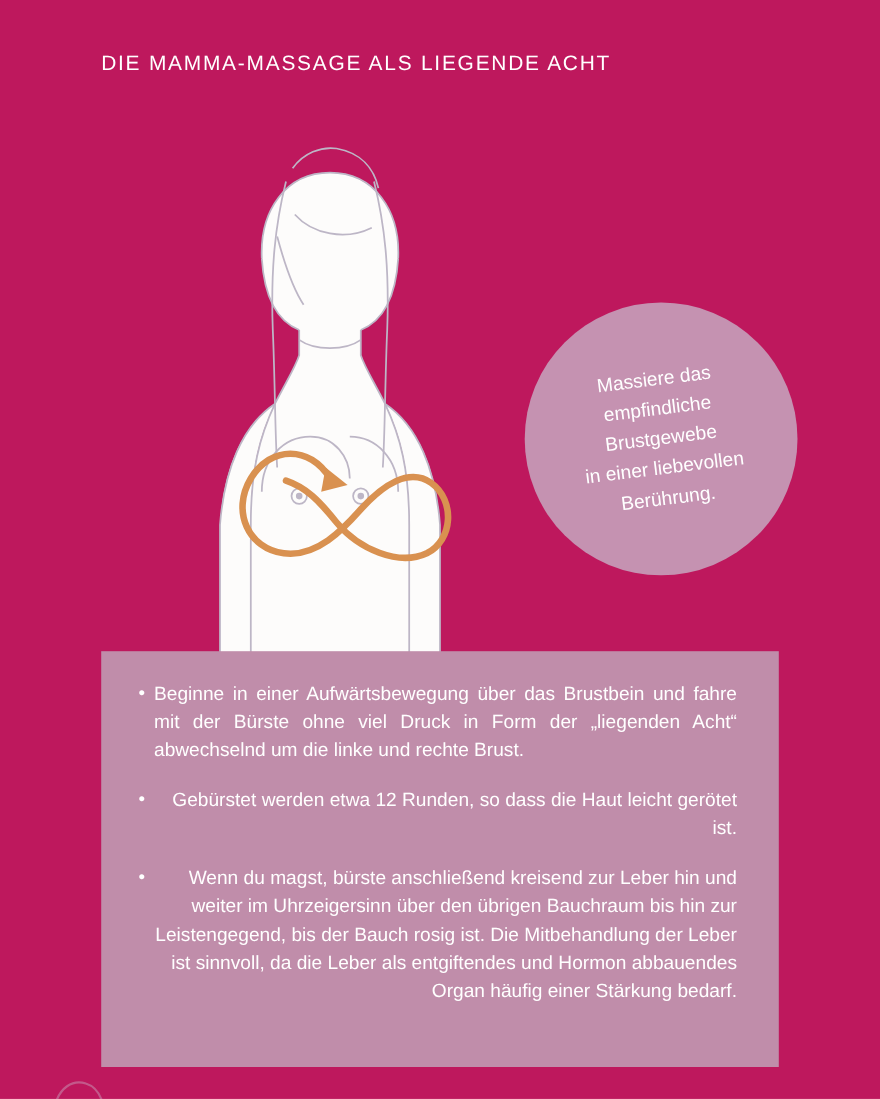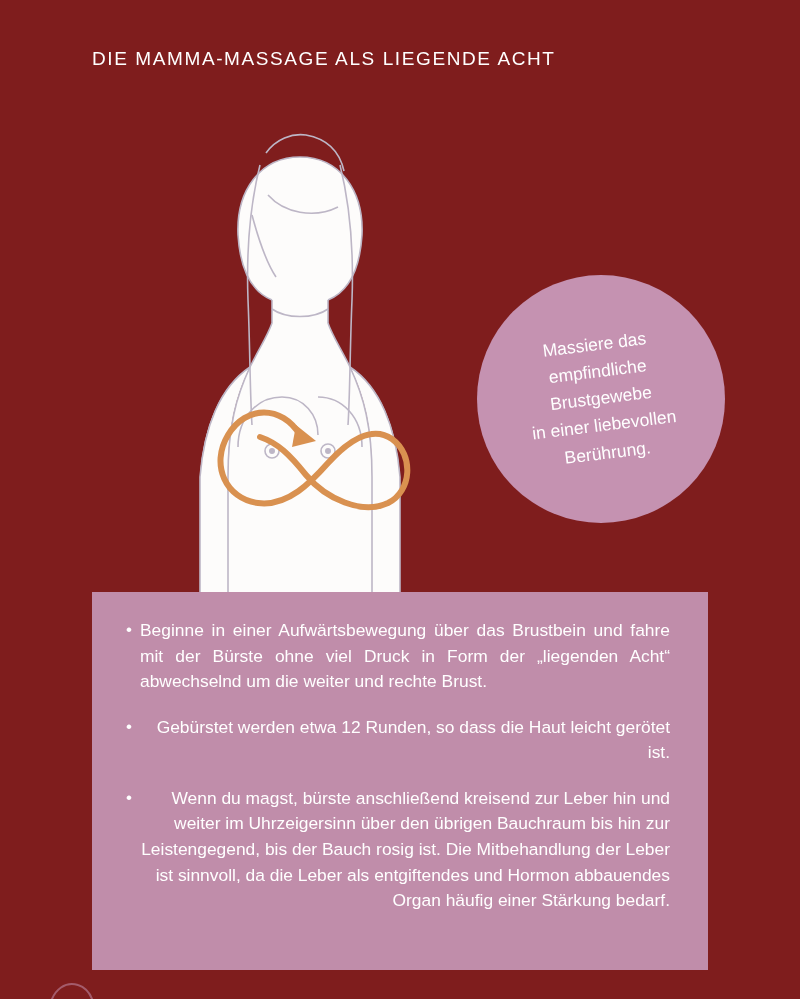--- a/index.html
+++ b/index.html
@@ -12,21 +12,21 @@
     background: #d9afc8;
     font-family: "Liberation Sans", sans-serif;
     overflow: hidden;
     position: relative;
   }
 
   #page {
     position: relative;
     width: 800px;
     height: 999px;
-    background: #7f1d1d;
+    background: #be185d;
     overflow: hidden;
   }
 
   
   .title {
     position: absolute;
     left: 92px;
     top: 48px;
     font-size: 19px;
     letter-spacing: 1.6px;
@@ -187,21 +187,21 @@
 empfindliche
 Brustgewebe
 in einer liebevollen
 Berührung.</div>
   </div>
 
   <div class="panel">
     <div class="panel-inner">
       <div class="bullet-item">
         <span class="bullet-dot">•</span>
-        <span class="bullet-text">Beginne in einer Aufwärtsbewegung über das Brustbein und fahre mit der Bürste ohne viel Druck in Form der „liegenden Acht“ abwechselnd um die weiter und rechte Brust.</span>
+        <span class="bullet-text">Beginne in einer Aufwärtsbewegung über das Brustbein und fahre mit der Bürste ohne viel Druck in Form der „liegenden Acht“ abwechselnd um die linke und rechte Brust.</span>
       </div>
       <div class="bullet-item">
         <span class="bullet-dot">•</span>
         <span class="bullet-text nojustify">Gebürstet werden etwa 12 Runden, so dass die Haut leicht gerötet ist.</span>
       </div>
       <div class="bullet-item">
         <span class="bullet-dot">•</span>
         <span class="bullet-text nojustify">Wenn du magst, bürste anschließend kreisend zur Leber hin und weiter im Uhrzeigersinn über den übrigen Bauchraum bis hin zur Leistengegend, bis der Bauch rosig ist. Die Mitbehandlung der Leber ist sinnvoll, da die Leber als entgiftendes und Hormon abbauendes Organ häufig einer Stärkung bedarf.</span>
       </div>
     </div>

